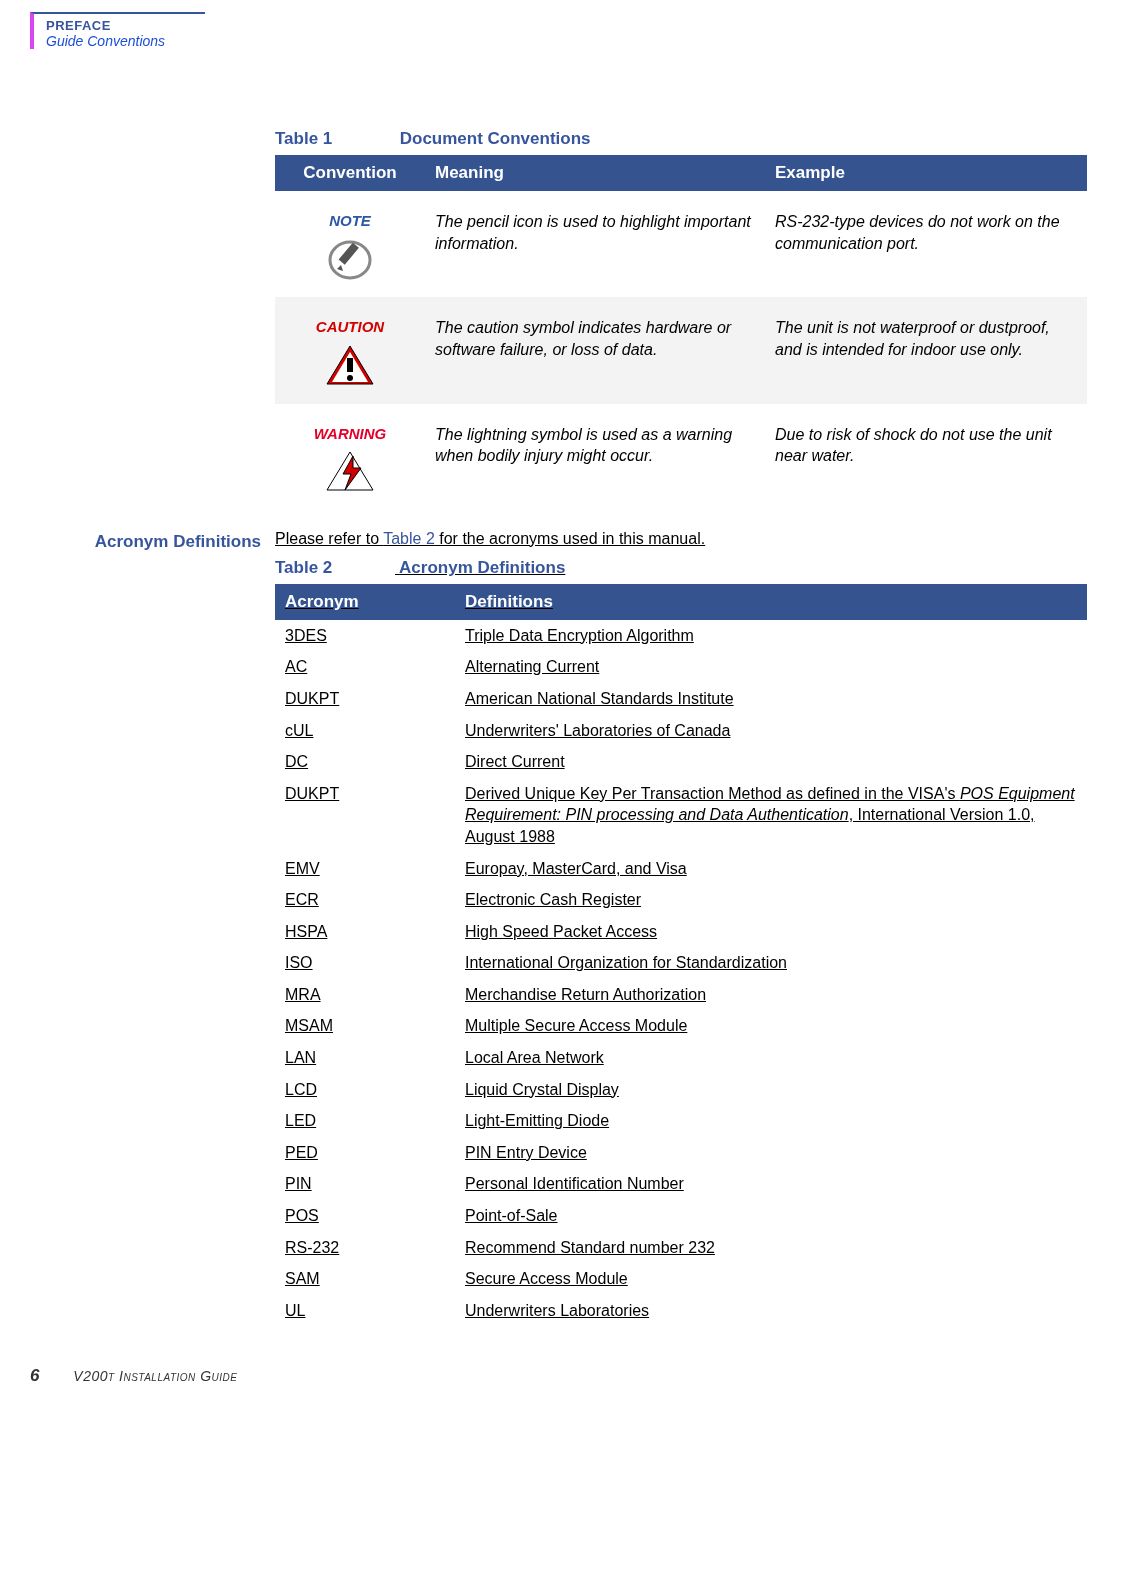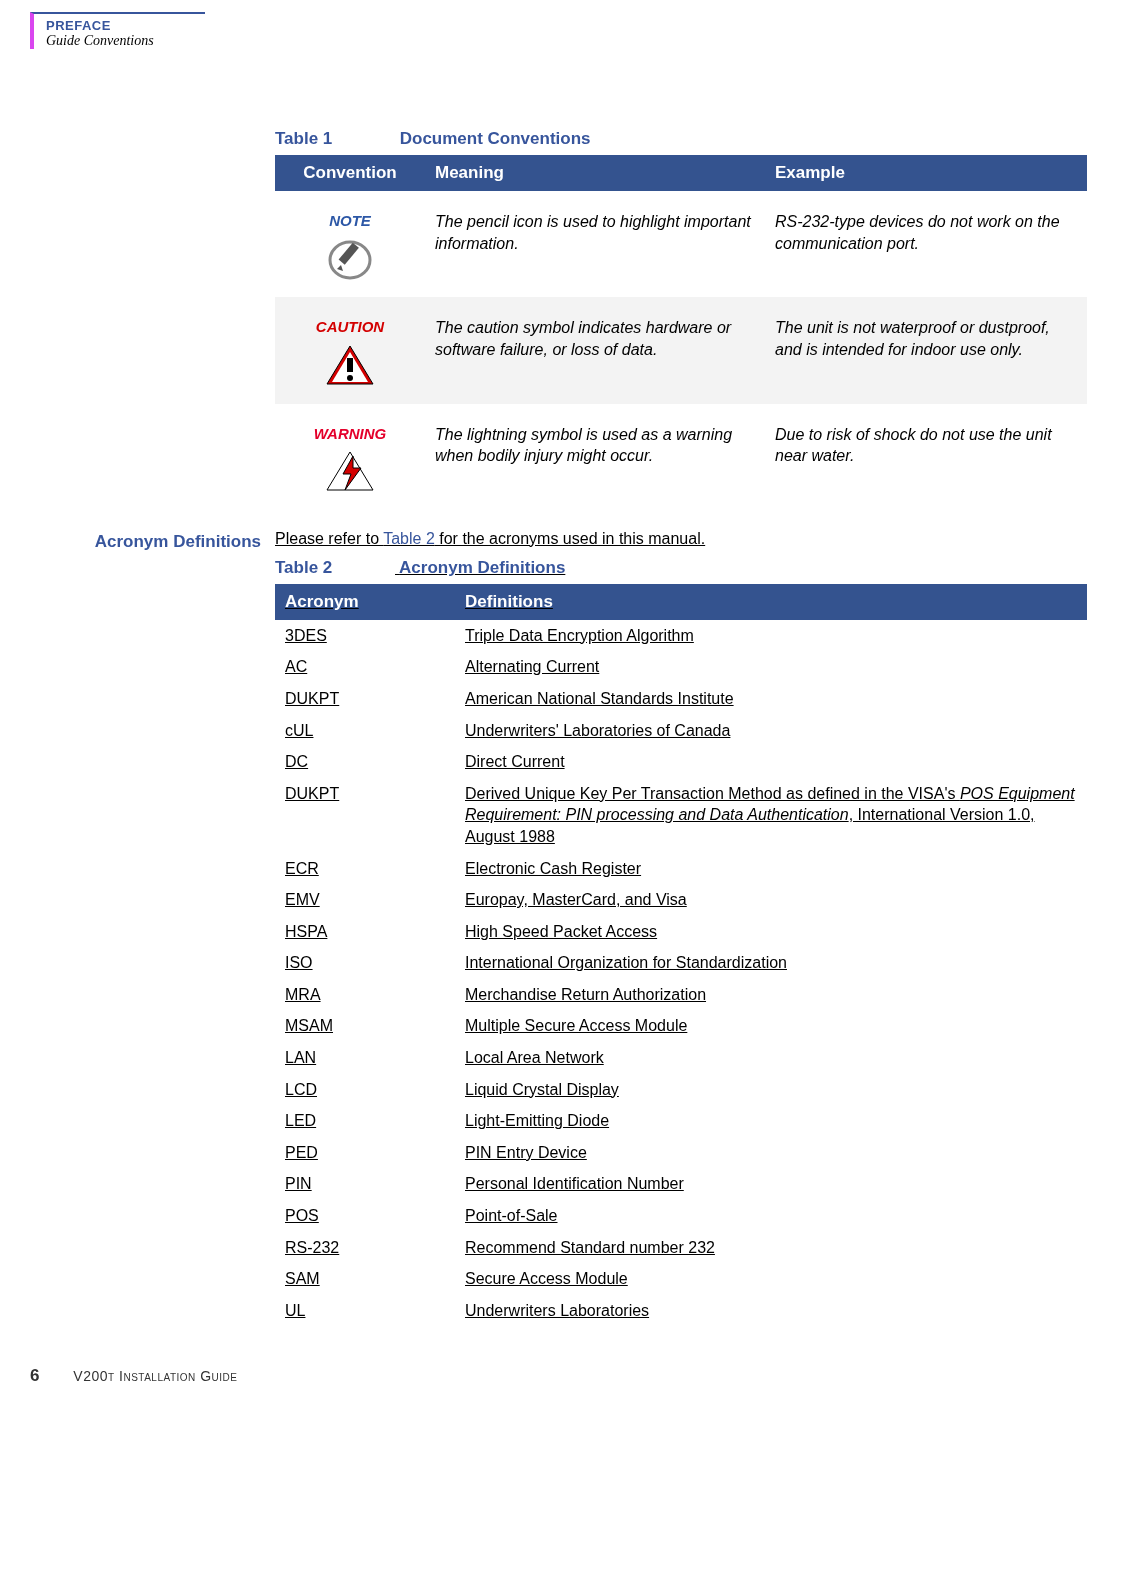--- a/index.html
+++ b/index.html
@@ -19,23 +19,22 @@
     width: 175px;
   }
   .header-pre {
     font-size: 13px;
     color: #37559c;
     font-weight: bold;
     letter-spacing: 0.5px;
   }
   .header-sub {
     font-size: 14px;
-    color: #000000;
+    color: #1d4ed8;
     font-style: italic;
-    font-family: Liberation Serif, serif;
   }
   .content {
     margin-left: 245px;
   }
   .table-title {
     color: #37559c;
     font-weight: bold;
     font-size: 17px;
     margin-bottom: 6px;
   }
@@ -119,20 +118,21 @@
     font-size: 16px;
     vertical-align: top;
     line-height: 1.35;
   }
   .acro .col-acr { width: 180px; }
   .italic { font-style: italic; }
   .footer {
     margin-top: 40px;
     font-size: 14px;
     color: #333;
+    font-style: italic;
   }
   .footer .pnum { font-weight: bold; font-size: 17px; margin-right: 30px; }
   .footer .ftitle { font-variant: small-caps; letter-spacing: 0.5px; }
 </style>
 </head>
 <body>
 
 <div class="header-bar">
   <div class="header-pre">PREFACE</div>
   <div class="header-sub">Guide Conventions</div>
@@ -234,26 +234,26 @@
           </tr>
           <tr>
             <td class="col-acr">DC</td>
             <td>Direct Current</td>
           </tr>
           <tr>
             <td class="col-acr">DUKPT</td>
             <td><span>Derived Unique Key Per Transaction Method as defined in the VISA's </span><span class="italic">POS Equipment Requirement: PIN processing and Data Authentication</span><span>, International Version 1.0, August 1988</span></td>
           </tr>
           <tr>
+            <td class="col-acr">EMV</td>
+            <td>Europay, MasterCard, and Visa</td>
+          </tr>
+          <tr>
             <td class="col-acr">ECR</td>
             <td>Electronic Cash Register</td>
-          </tr>
-          <tr>
-            <td class="col-acr">EMV</td>
-            <td>Europay, MasterCard, and Visa</td>
           </tr>
           <tr>
             <td class="col-acr">HSPA</td>
             <td>High Speed Packet Access</td>
           </tr>
           <tr>
             <td class="col-acr">ISO</td>
             <td>International Organization for Standardization</td>
           </tr>
           <tr>

